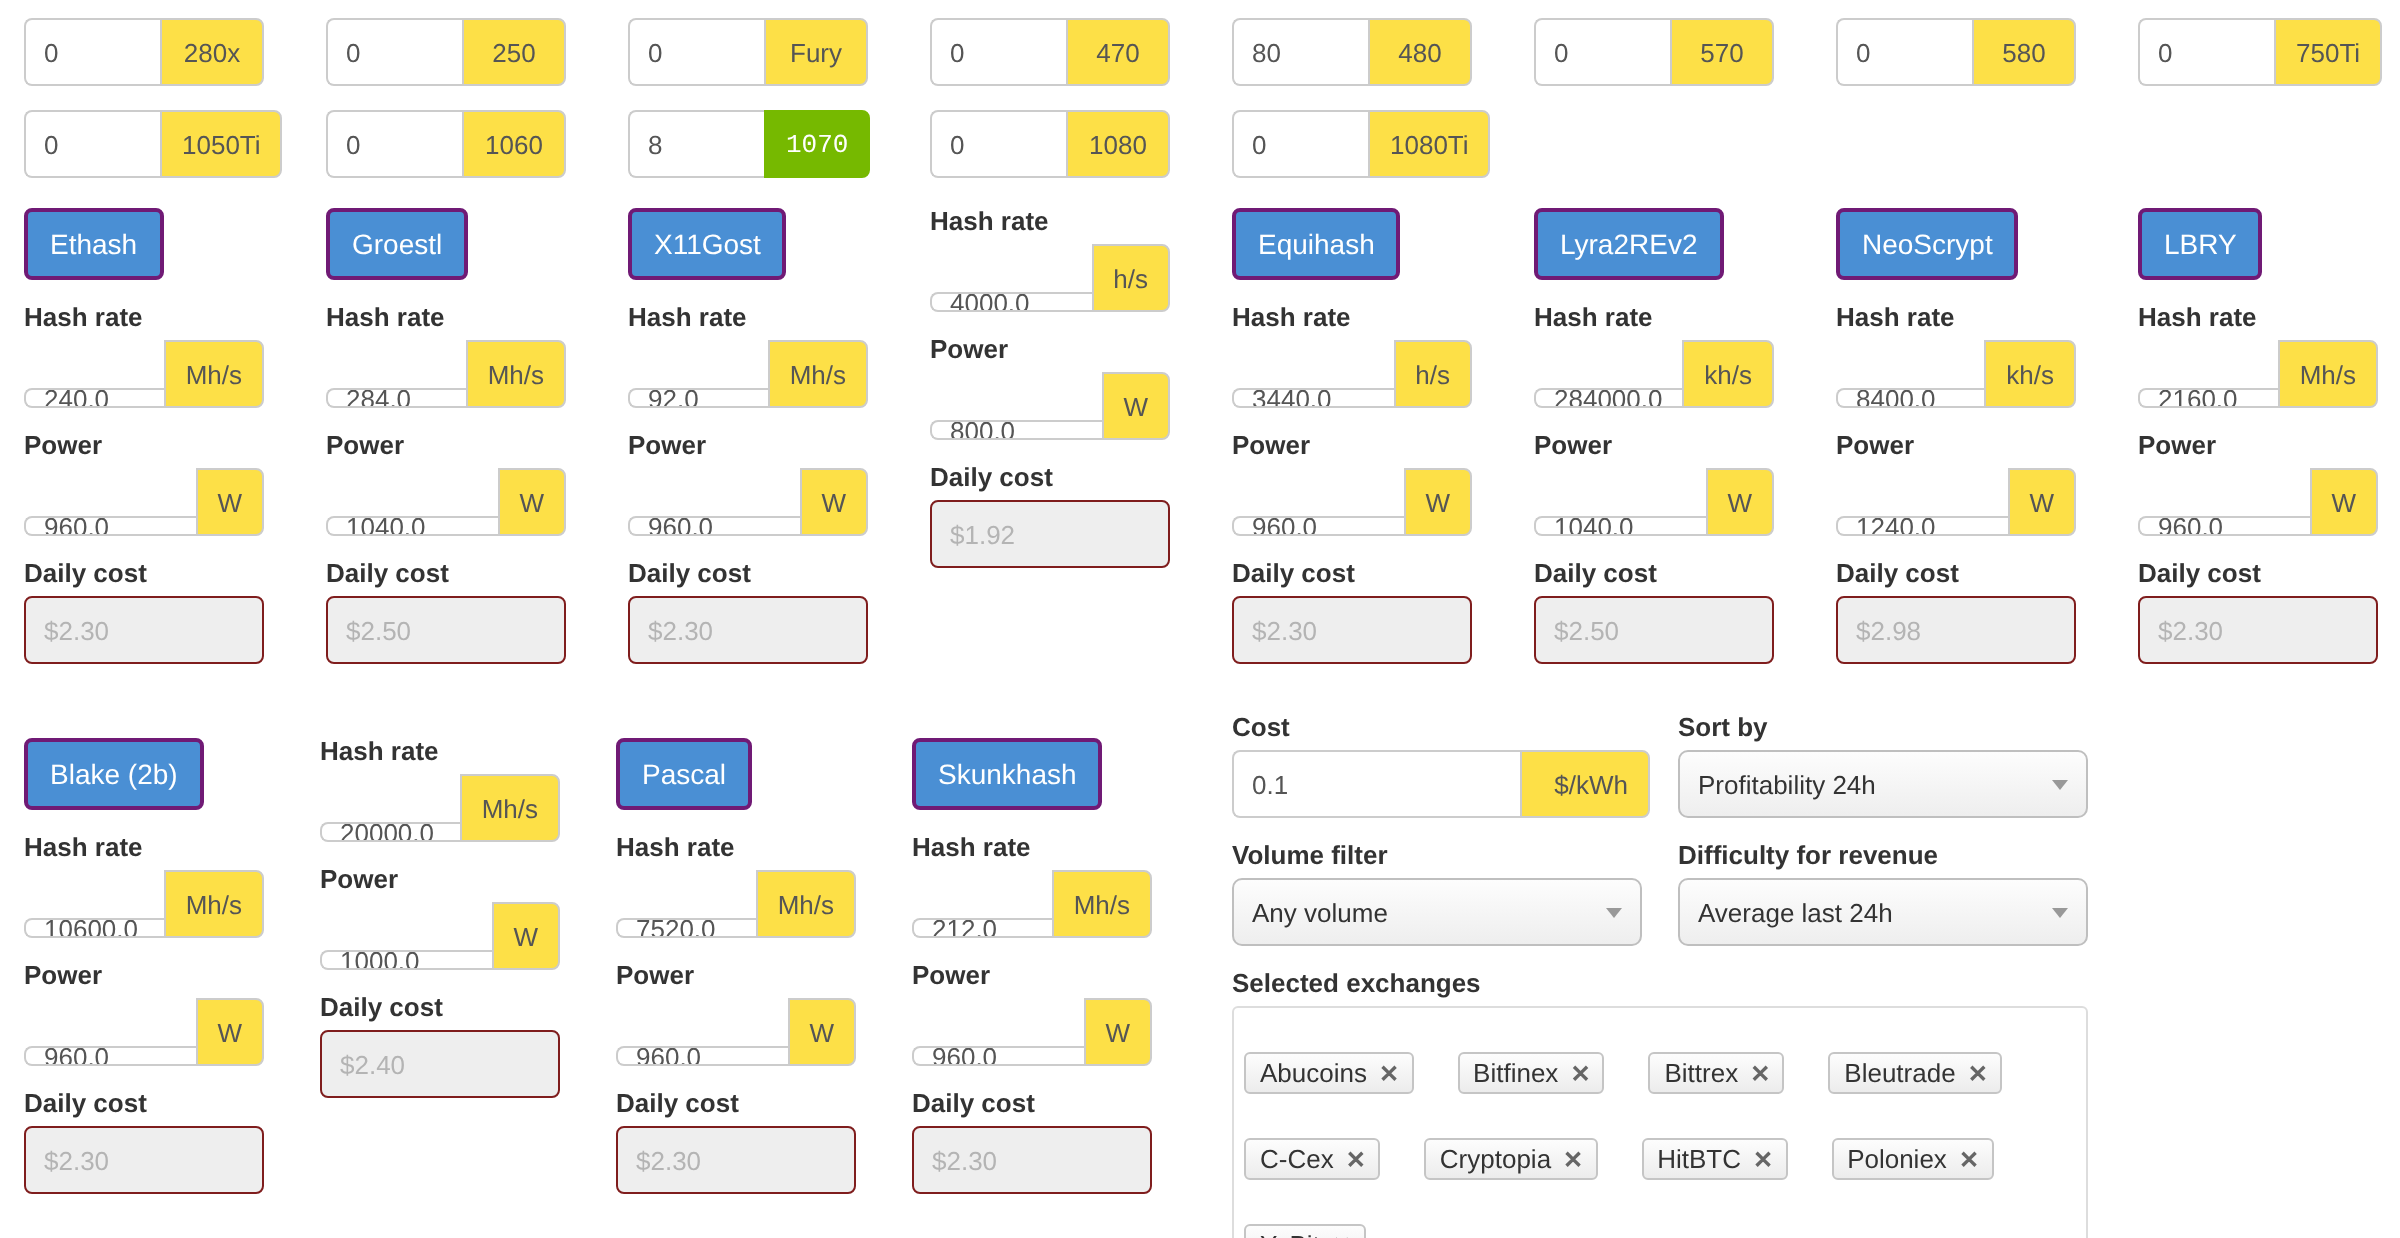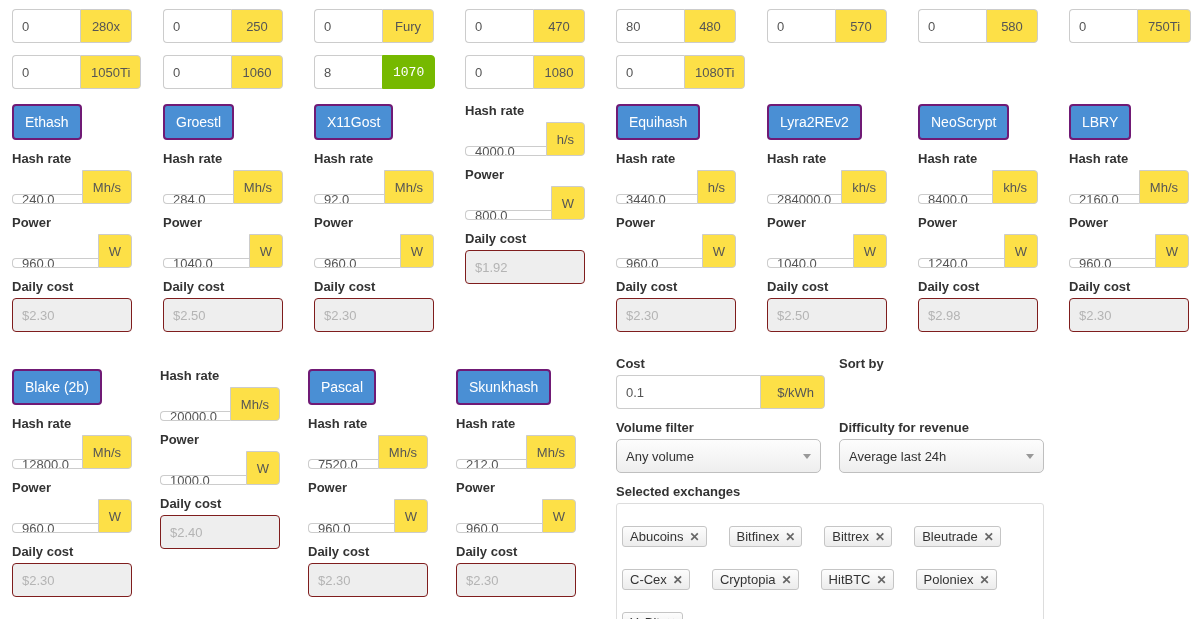--- a/index.html
+++ b/index.html
@@ -289,21 +289,21 @@
           <div class="fld">2160.0</div>
           <div class="addon">Mh/s</div>
         </div><div class="fld-label">Power</div><div class="igroup">
           <div class="fld">960.0</div>
           <div class="addon">W</div>
         </div><div class="fld-label">Daily cost</div><div class="cost-out">$2.30</div></div>
     </div>
 
   <div class="algo-grid" id="algo-row-2">
       <div class="algo-cell"><div class="algo-btn">Blake (2b)</div><div class="fld-label">Hash rate</div><div class="igroup">
-          <div class="fld">12800.0</div>
+          <div class="fld">10600.0</div>
           <div class="addon">Mh/s</div>
         </div><div class="fld-label">Power</div><div class="igroup">
           <div class="fld">960.0</div>
           <div class="addon">W</div>
         </div><div class="fld-label">Daily cost</div><div class="cost-out">$2.30</div></div>
       <div class="algo-cell"><div class="fld-label">Hash rate</div><div class="igroup">
           <div class="fld">20000.0</div>
           <div class="addon">Mh/s</div>
         </div><div class="fld-label">Power</div><div class="igroup">
           <div class="fld">1000.0</div>
@@ -330,20 +330,26 @@
     <div class="panel-row">
       <div class="panel-col">
         <div class="fld-label">Cost</div>
         <div class="igroup cost-group">
           <div class="fld">0.1</div>
           <div class="addon">$/kWh</div>
         </div>
       </div>
       <div class="panel-col">
         <div class="fld-label">Sort by</div>
+        <div class="sel-wrap">
+          <select class="sel">
+            <option>Profitability 24h</option>
+          </select>
+          <span class="caret"></span>
+        </div>
       </div>
     </div>
 
     <div class="spacer-row"></div>
 
     <div class="panel-row">
       <div class="panel-col">
         <div class="fld-label">Volume filter</div>
         <div class="sel-wrap">
           <select class="sel">

